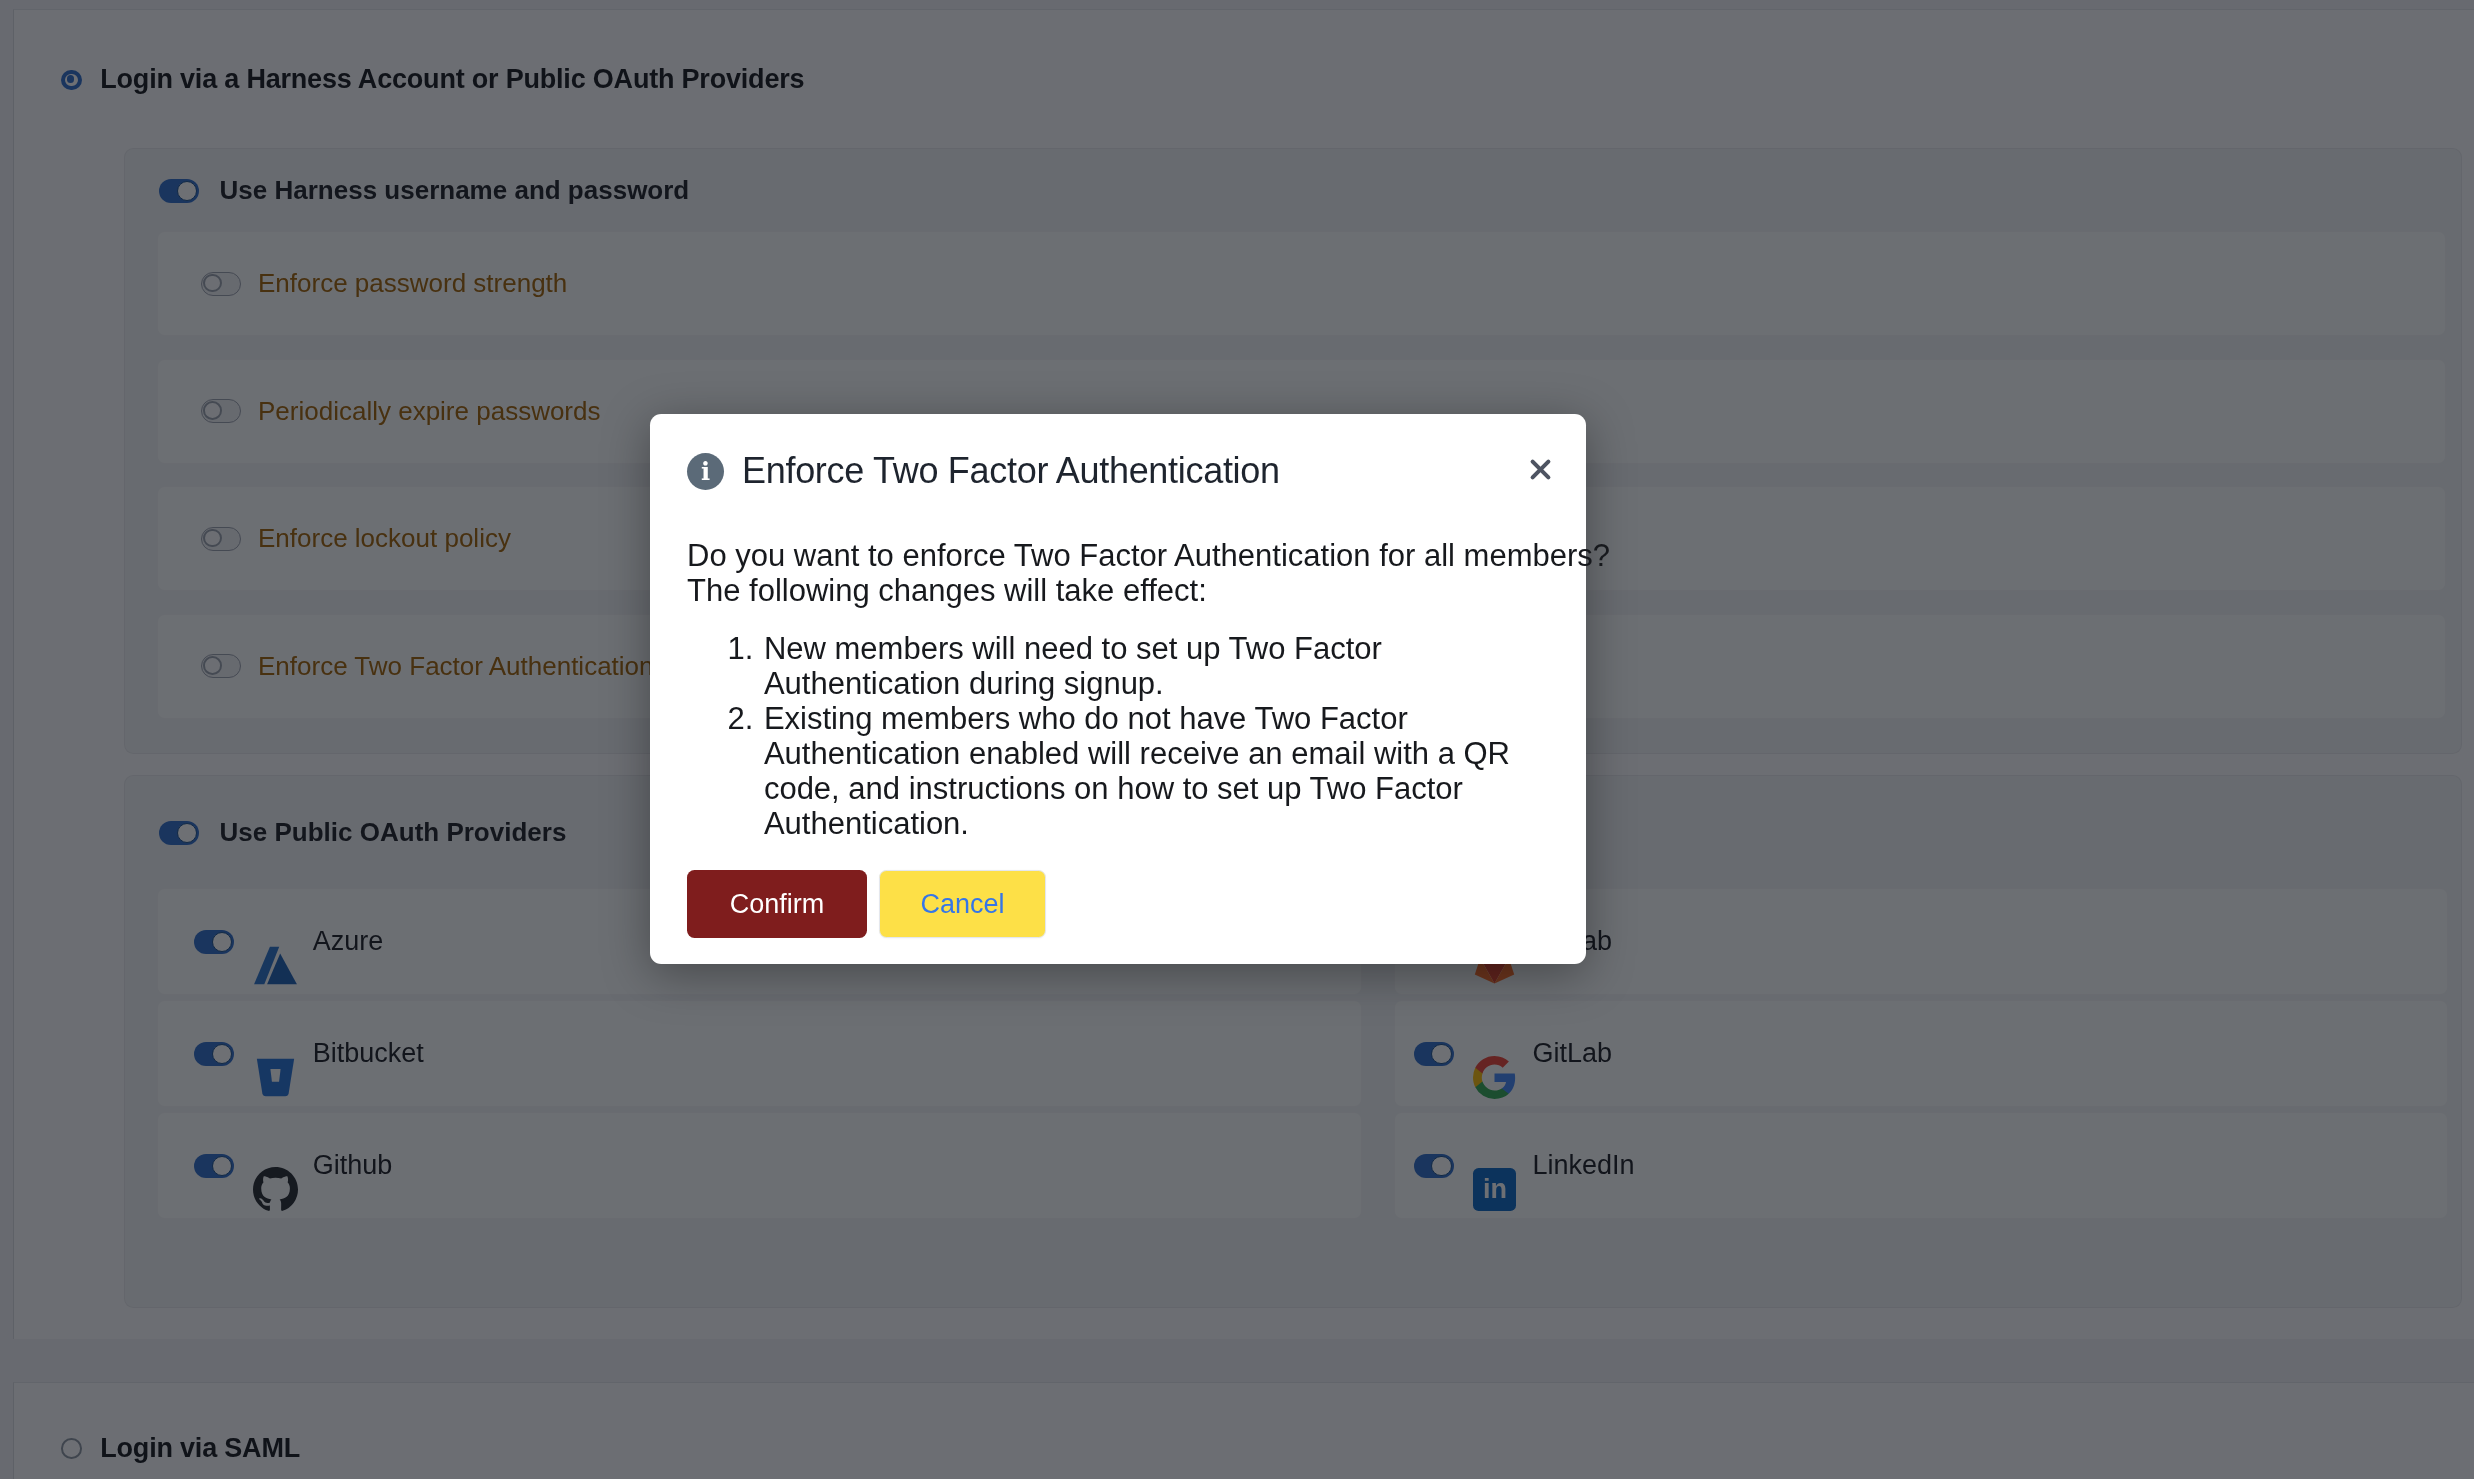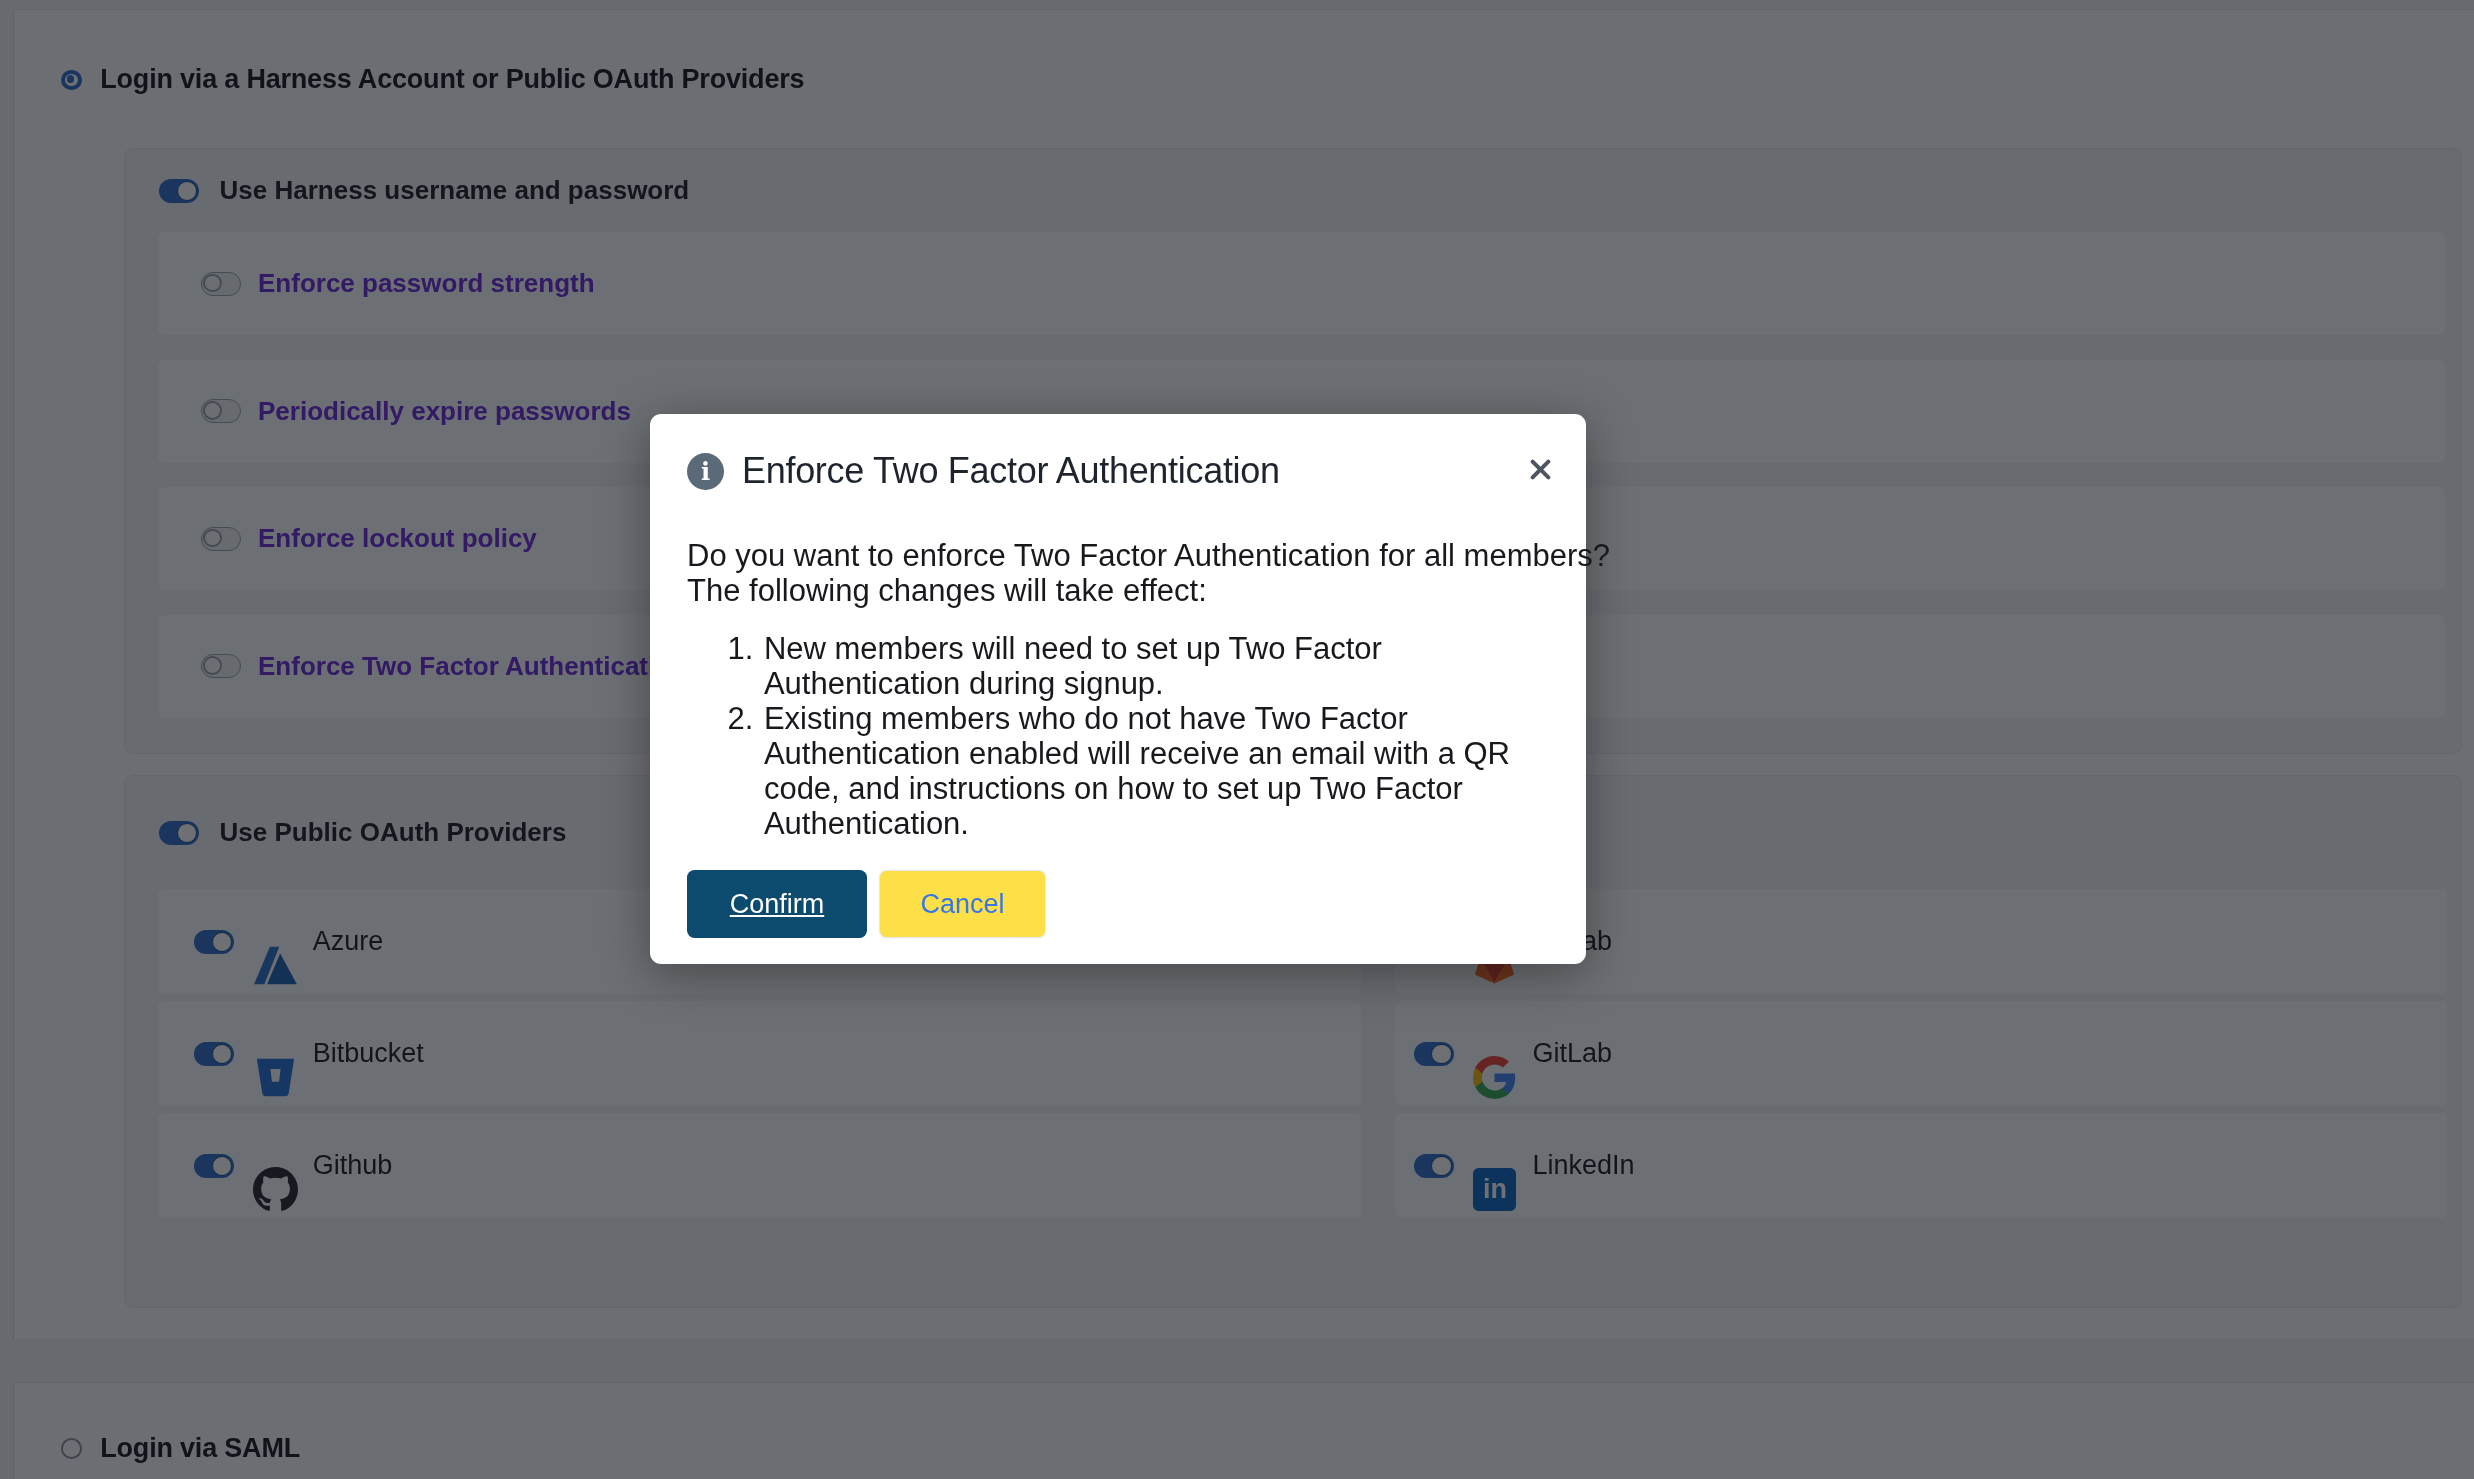--- a/index.html
+++ b/index.html
@@ -31,21 +31,21 @@
   .tgl.on .knob{position:absolute;right:1.9px;top:1.9px;width:20.6px;height:20.6px;border-radius:50%;
     background:#fff;border:1.9px solid #1b4f8a;box-sizing:border-box;}
   .tgl.off{background:#edeff3;border:1.9px solid #9aa1ad;}
   .tgl.off .knob{position:absolute;left:0.9px;top:0.9px;width:18.7px;height:18.7px;border-radius:50%;
     background:#fafbfc;border:2.8px solid #9aa1ad;box-sizing:border-box;}
   .tgl-label{font-size:26px;font-weight:600;color:#1d2026;}
 
   .opt-list{position:absolute;left:32px;right:15px;top:82px;}
   .opt-row{height:105px;margin-bottom:22.5px;background:#fbfcfd;border:0.9px solid rgba(20,25,35,0.04);
     border-radius:7.5px;display:flex;align-items:center;padding-left:43px;gap:17px;box-sizing:border-box;}
-  .opt-label{font-size:26px;font-weight:700;color:#6d28d9;}
+  .opt-label{font-size:26px;font-weight:400;color:#a16207;}
 
   .prov-grid{position:absolute;left:32px;right:0;top:112px;display:flex;gap:32px;}
   .prov-col{display:flex;flex-direction:column;gap:5px;}
   .prov-col.left{width:1205px;flex:0 0 auto;}
   .prov-col.right{flex:1 1 auto;margin-right:13px;}
   .prov-row{height:107px;background:#fbfcfd;border:0.9px solid rgba(20,25,35,0.04);border-radius:7.5px;
     display:flex;align-items:center;padding-left:36px;gap:18.7px;box-sizing:border-box;}
   .prov-icon{width:45px;height:45px;display:flex;align-items:center;justify-content:center;flex:0 0 auto;margin-top:48px;}
   .prov-label{font-size:27px;font-weight:500;color:#1a1d23;margin-left:-3.7px;}
   .li-badge{width:43px;height:43px;border-radius:5.6px;background:#0a66c2;color:#fff;
@@ -64,21 +64,21 @@
   .m-title{font-size:36px;font-weight:400;color:#1e242e;letter-spacing:-0.3px;}
   .m-close{position:absolute;right:32px;top:41px;width:28px;height:28px;cursor:pointer;
     display:flex;align-items:center;justify-content:center;}
   .m-body{position:absolute;left:37px;top:124px;width:861px;font-size:31px;line-height:35px;color:#17191d;}
   .m-body .pline{white-space:nowrap;}
   .m-body ol{margin:22.5px 0 0 0;padding-left:75px;width:786px;}
   .m-body li{margin:0;padding-left:1.9px;}
   .m-actions{position:absolute;left:37px;top:456px;display:flex;gap:12px;}
   .btn{height:68px;border-radius:7.5px;font-size:27px;font-weight:500;display:flex;
     align-items:center;justify-content:center;box-sizing:border-box;cursor:pointer;}
-  .btn.confirm{width:180px;background:#0c4a6e;color:#fff;border:none;text-decoration:underline;}
+  .btn.confirm{width:180px;background:#7f1d1d;color:#fff;border:none;}
   .btn.cancel{width:167px;background:#fde047;color:#3576e8;border:0.9px solid #e4e7ed;
     box-shadow:0 0.9px 1.9px rgba(0,0,0,0.03);}
 </style>
 </head>
 <body>
 
 <div class="stage">
 
   <div class="panel panel1">
 

